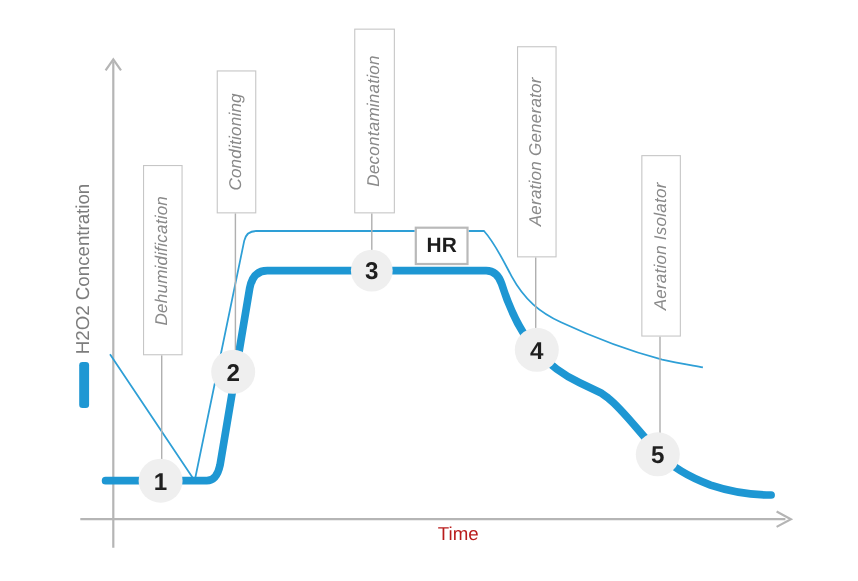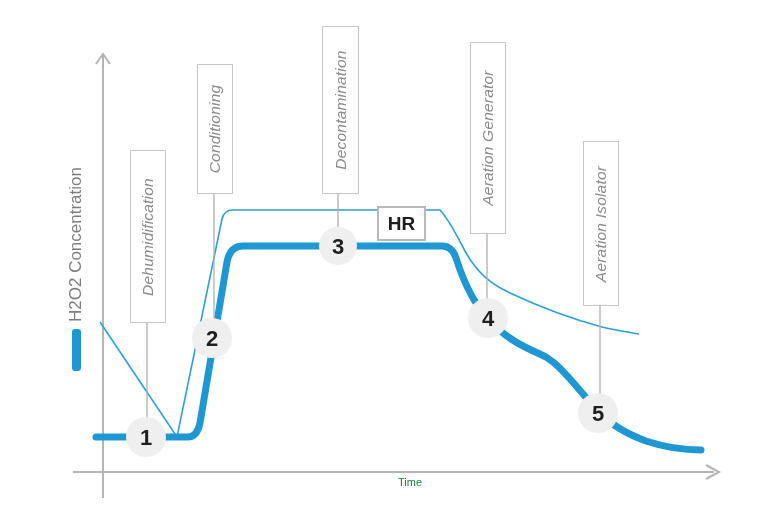--- a/index.html
+++ b/index.html
@@ -6,21 +6,21 @@
   .stage{position:relative;width:780px;height:528px;background:#ffffff;overflow:hidden;
          font-family:"Liberation Sans", sans-serif;}
   svg{position:absolute;left:0;top:0;}
   .pbox{position:absolute;background:#ffffff;border:1px solid #c6c6c6;
         display:flex;align-items:center;justify-content:center;overflow:visible;}
   .pbox span{transform:rotate(-90deg);white-space:nowrap;font-style:italic;
              color:#8a8a8a;font-size:15.5px;letter-spacing:.2px;}
   .hrbox{position:absolute;left:377px;top:196px;width:45px;height:31px;background:#fff;
          border:2px solid #b9b9b9;display:flex;align-items:center;justify-content:center;
          font-weight:bold;font-size:19px;color:#1d1d1d;margin-top:10px;}
-  .timelabel{position:absolute;left:398px;top:476px;font-size:11px;color:#15803d;}
+  .timelabel{position:absolute;left:398px;top:476px;font-size:17px;color:#b91c1c;}
   .ylegend{position:absolute;left:-38px;top:246px;width:228px;height:22px;
            transform:rotate(-90deg);display:flex;align-items:center;gap:7px;}
   .ylegend .dash{width:42px;height:9px;background:#1e97d3;border-radius:3px;flex:0 0 auto;}
   .ylegend .ytext{font-size:17px;color:#7d7d7d;white-space:nowrap;}
   .numtext{font-weight:bold;font-size:22px;fill:#1f1f1f;}
 </style>
 </head>
 <body>
 
 <div class="stage">

